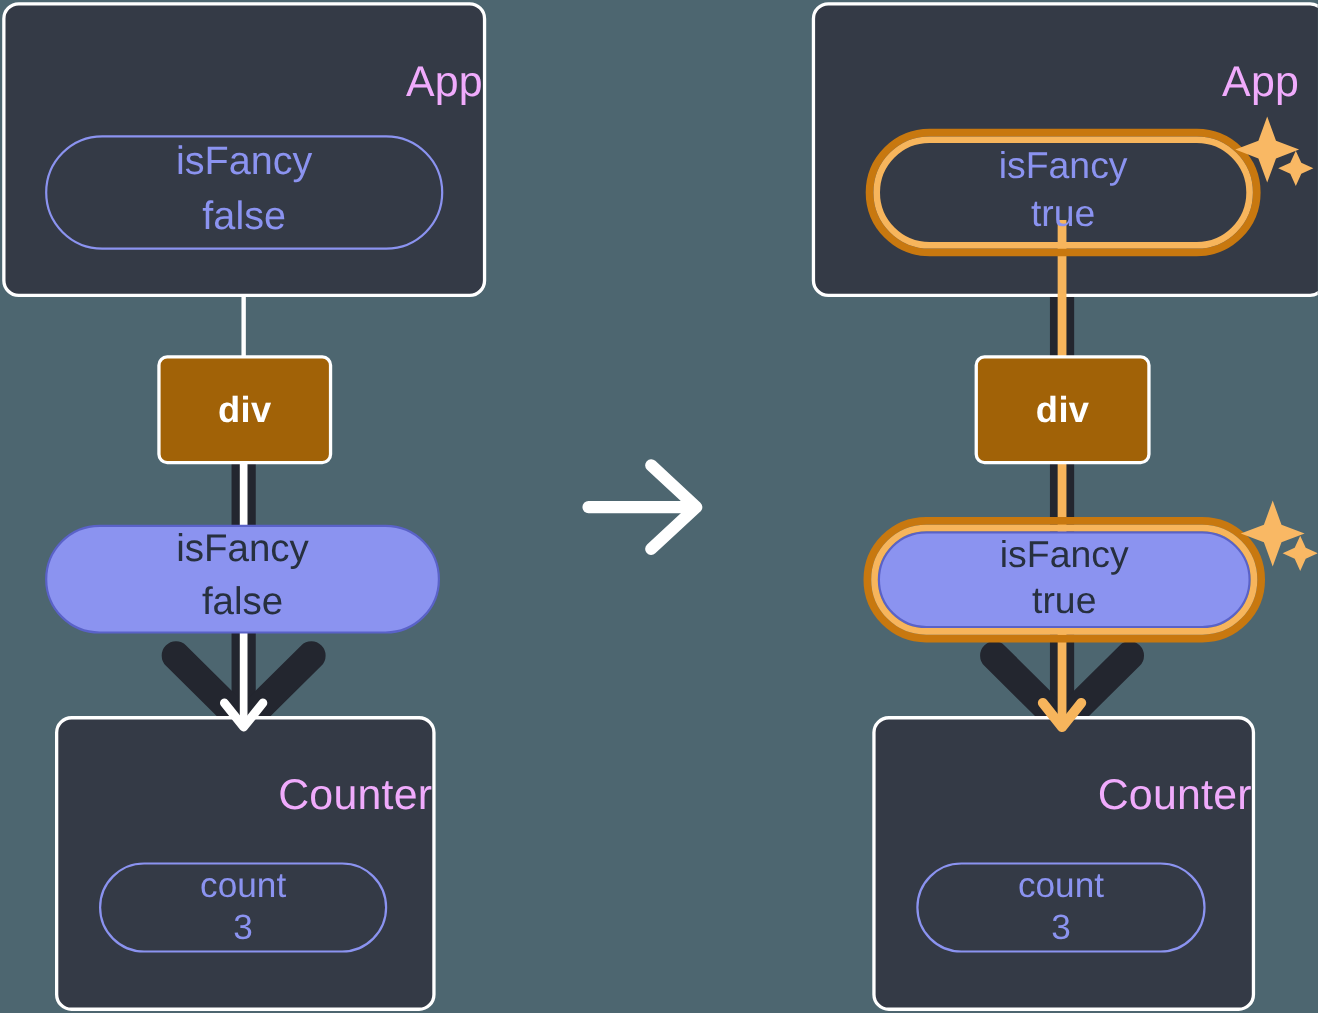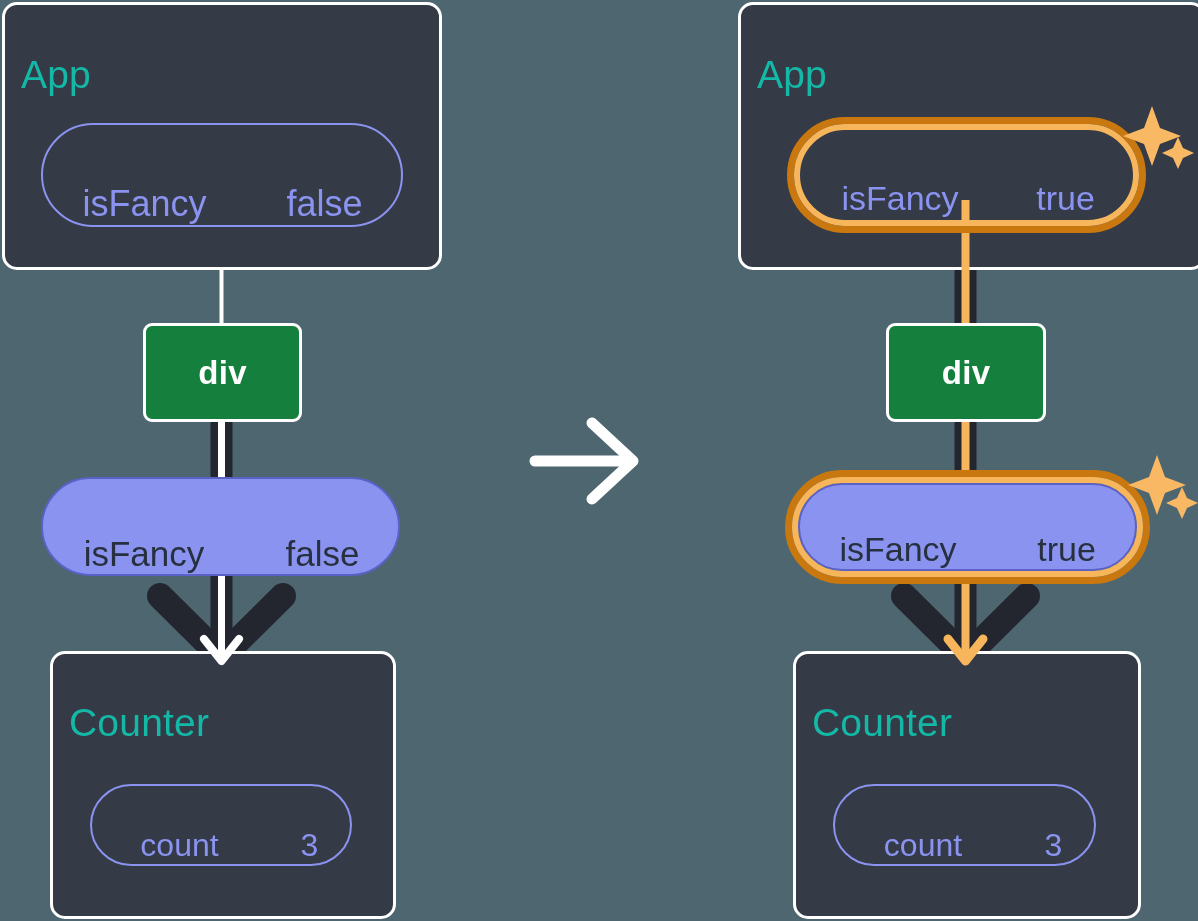--- a/index.html
+++ b/index.html
@@ -37,54 +37,55 @@
   
   .cbox {
     position: absolute;
     background: #343a46;
     border: 3px solid #ffffff;
     border-radius: 15px;
     box-sizing: border-box;
   }
   .cbox-title {
     position: absolute;
-    left: 16px;
+    left: 0;
     width: 100%;
-    text-align: left;
-    color: #14b8a6;
+    text-align: right;
+    color: #f0abfc;
     font-size: 39px;
     font-weight: 400;
     letter-spacing: 0.2px;
     white-space: nowrap;
   }
   .divbox {
     position: absolute;
-    background: #15803d;
+    background: #a16207;
     border: 3px solid #ffffff;
     border-radius: 9px;
     box-sizing: border-box;
     display: flex;
     align-items: center;
     justify-content: center;
   }
   .divbox-label {
     color: #ffffff;
     font-size: 33px;
     font-weight: 700;
     letter-spacing: 0.3px;
   }
 
   
   .pill {
     position: absolute;
     box-sizing: border-box;
     display: flex;
-    align-items: flex-end;
+    align-items: center;
     border-radius: 999px;
     overflow: hidden;
+    flex-direction: column;
   }
   .pill-outline {
     border: 2px solid #8b93f0;
     background: transparent;
   }
   .pill-solid {
     background: #8b93f0;
     border: 2px solid #5a62c8;
   }
   .pill-cell {

